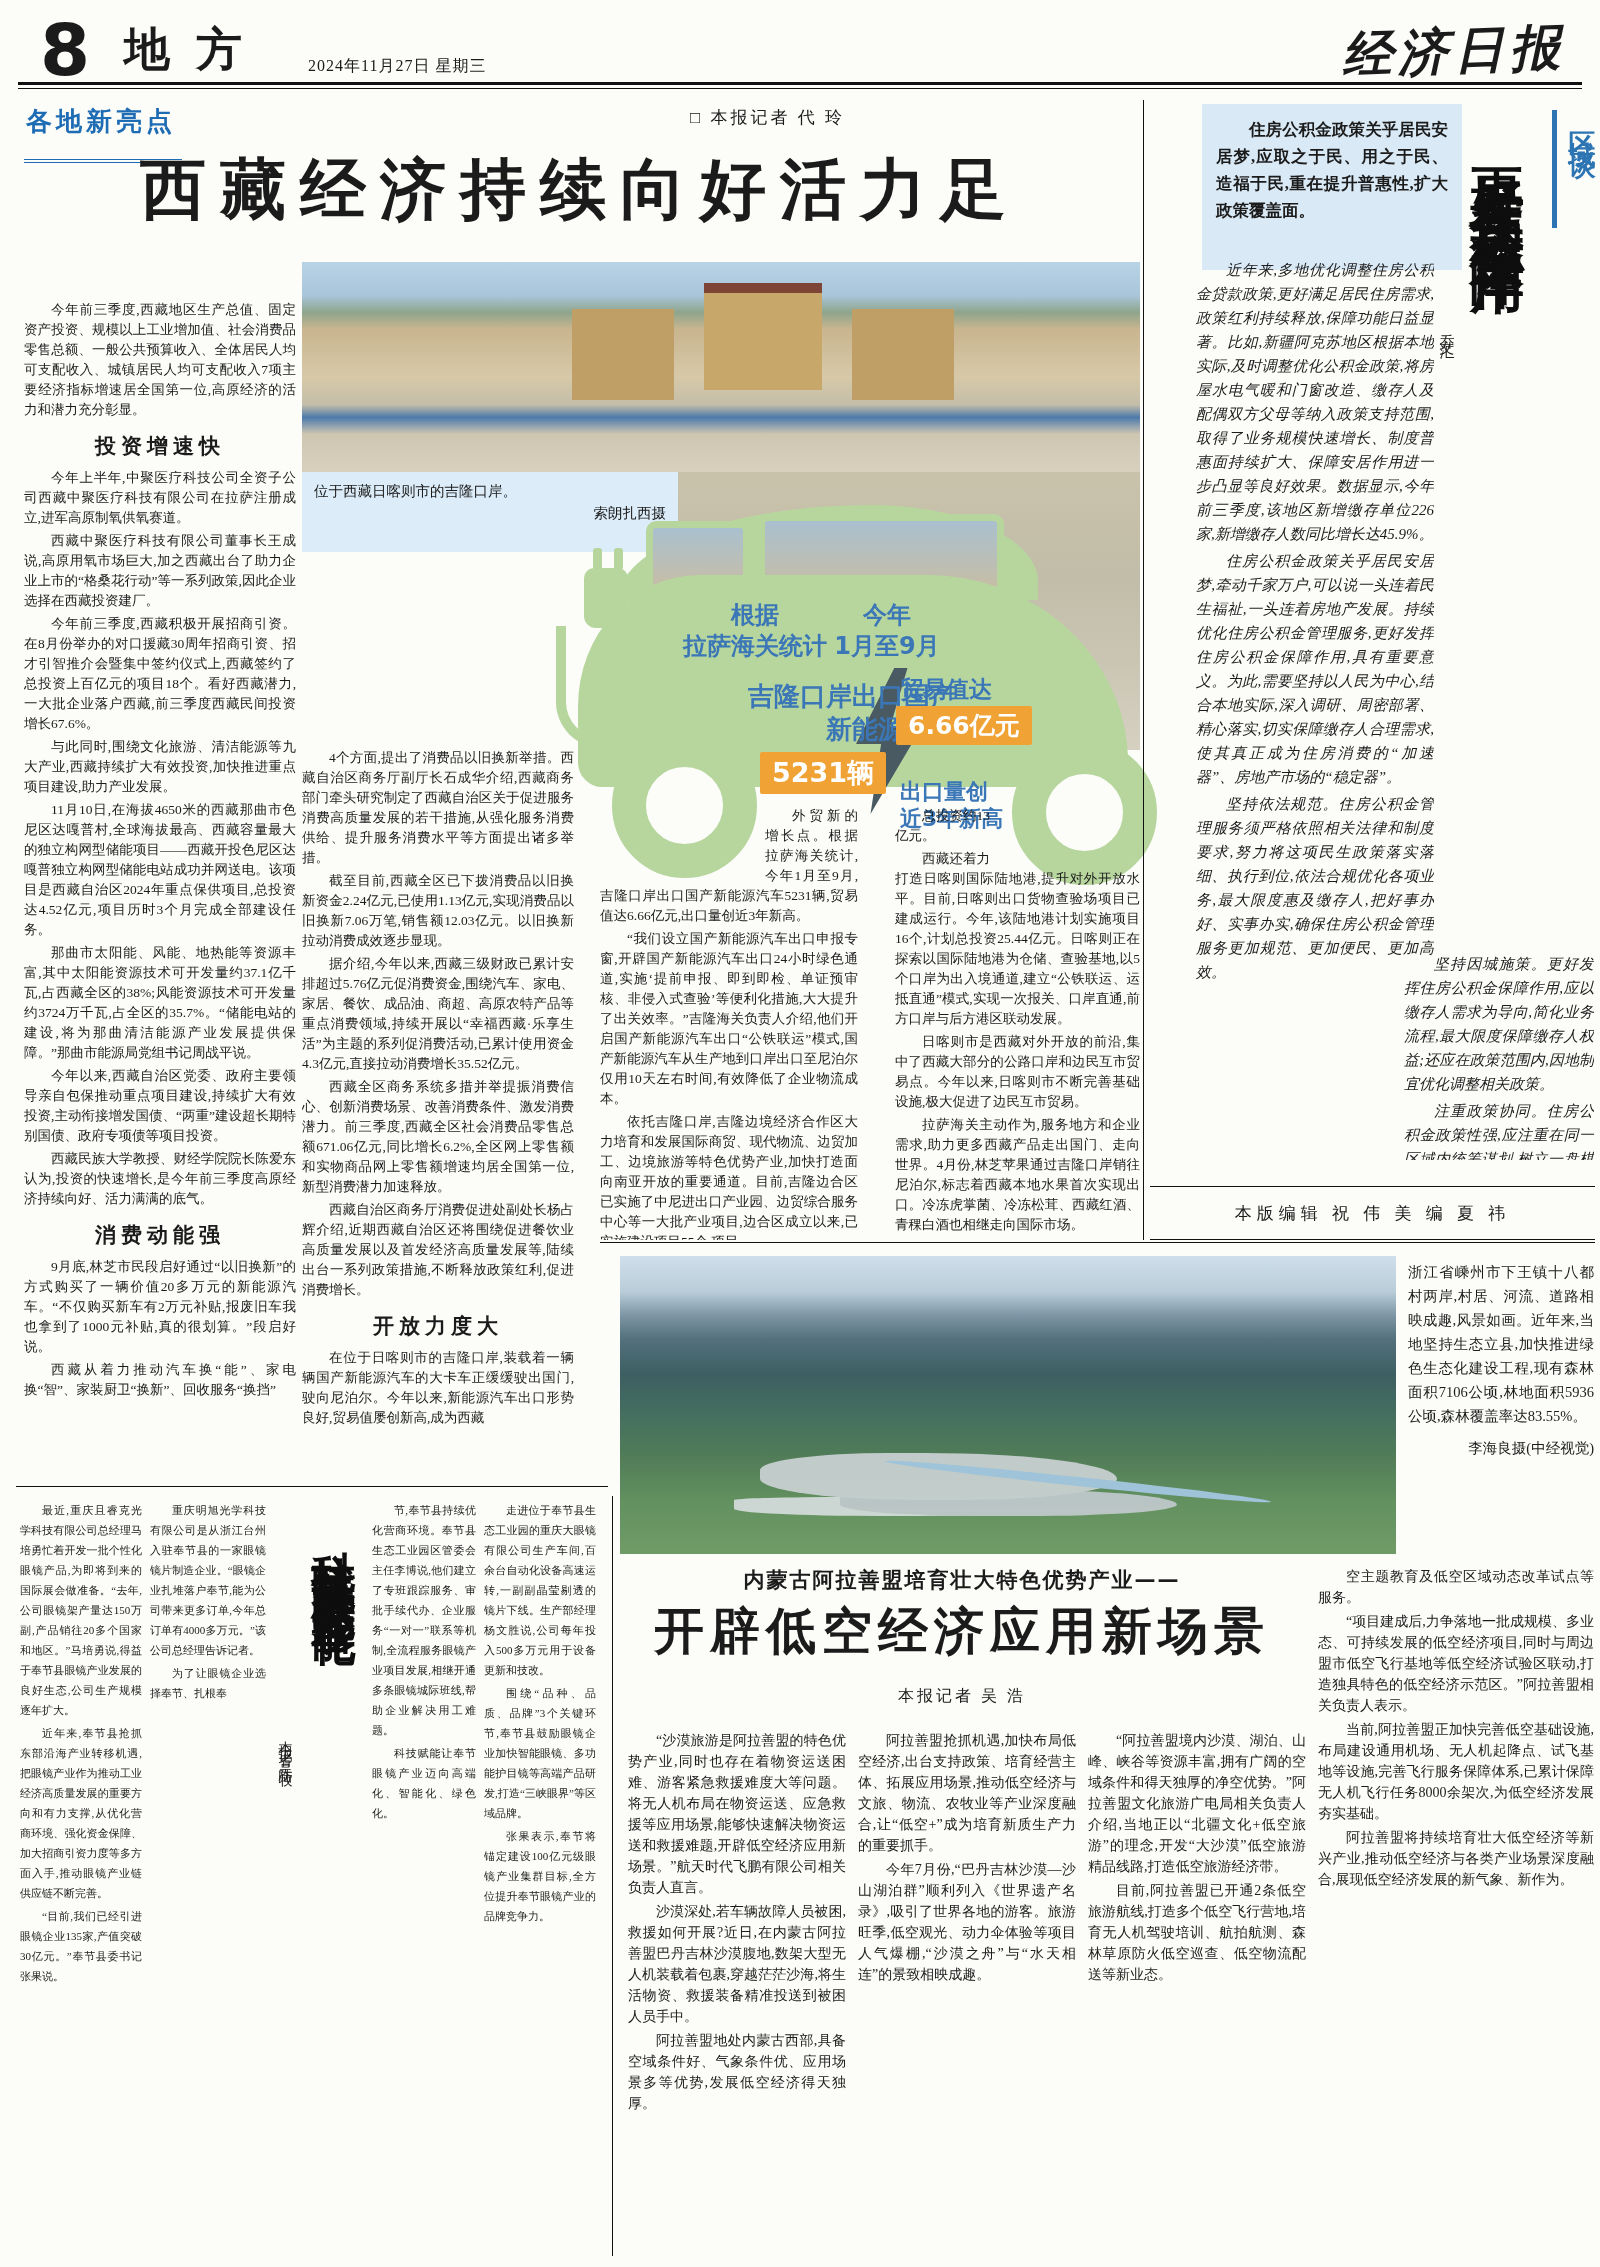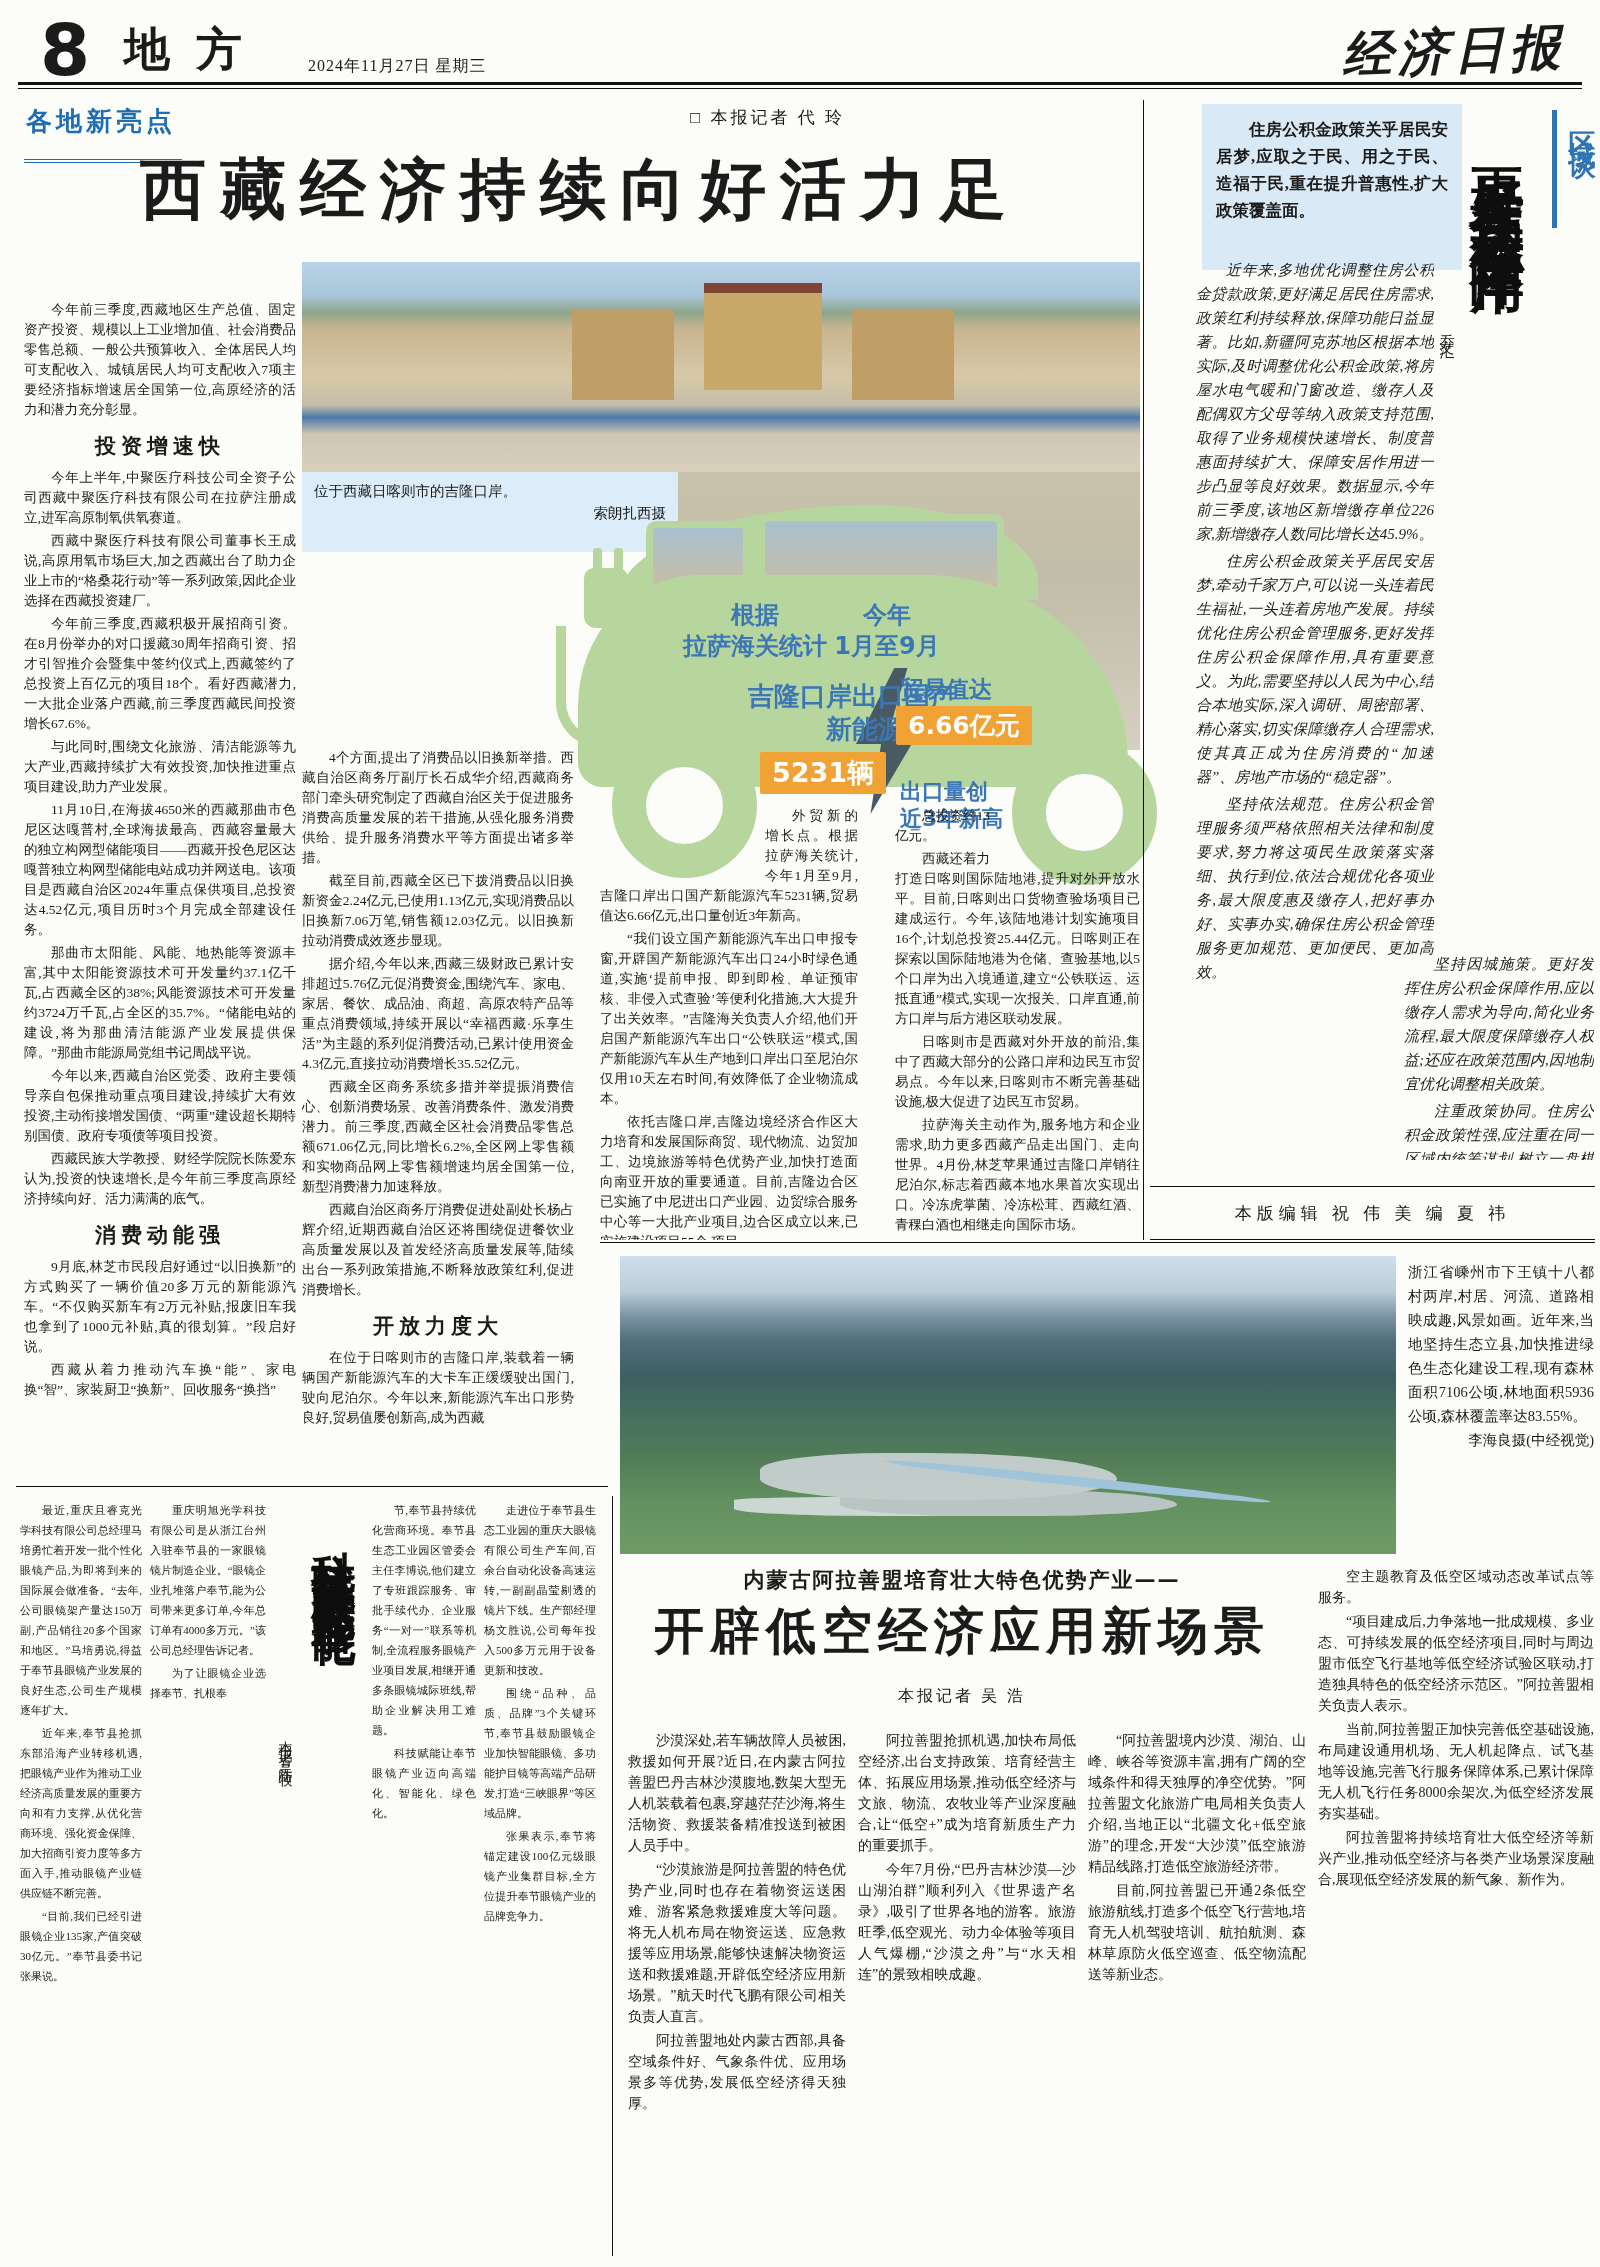--- a/index.html
+++ b/index.html
@@ -93,21 +93,21 @@
   .sb-footer{left:1150px;top:1186px;width:445px;height:52px;border-top:1px solid #111;border-bottom:1px solid #111;
              display:flex;align-items:center;justify-content:center;font-size:17px;letter-spacing:5px;}
 
   
   .photo2{left:620px;top:1256px;width:776px;height:298px;
     background:linear-gradient(180deg,#cfdfeb 0%,#b9cdd9 12%,#7d95a4 20%,#53707c 28%,#3d5f62 40%,#45705f 54%,#527d58 68%,#62905f 82%,#6f9c66 100%);}
   .village{position:absolute;left:18%;top:66%;width:46%;height:16%;background:#d4d9de;border-radius:40% 60% 50% 50%;
            box-shadow:70px 26px 0 -10px #c9cfd6,-40px 30px 0 -14px #dfe3e7;opacity:.85;}
   .river{position:absolute;left:34%;top:74%;width:50%;height:9px;background:#9fc3d8;border-radius:50%;transform:rotate(6deg);}
   .p2-cap{left:1408px;top:1260px;width:186px;height:254px;font-size:14.5px;line-height:24px;text-align:justify;overflow:hidden;}
-  .p2-credit{text-align:right;margin-top:0;}
+  .p2-credit{text-align:right;margin-top:8px;}
 
   
   .gl-wrap{left:20px;top:1500px;width:586px;height:760px;display:flex;gap:8px;}
   .gl-col{font-size:11px;line-height:20px;text-align:justify;overflow:hidden;}
   .gl-col p{margin:0 0 3px;text-indent:2em;}
   .gl-a{width:122px;} .gl-b{width:116px;} .gl-c{width:104px;} .gl-d{width:112px;}
   .gl-byline{width:20px;writing-mode:vertical-rl;font-size:14px;letter-spacing:4px;padding-top:230px;}
   .gl-headline{width:62px;writing-mode:vertical-rl;font-family:"DejaVu Sans",sans-serif;font-weight:bold;
                font-size:44px;letter-spacing:6px;padding-top:16px;color:#0e0e0e;}
 
@@ -296,22 +296,22 @@
           <p>张果表示,奉节将锚定建设100亿元级眼镜产业集群目标,全方位提升奉节眼镜产业的品牌竞争力。</p>
         </div>
       </div>
   </div>
 
   <div class="abs la-kicker">内蒙古阿拉善盟培育壮大特色优势产业——</div>
   <div class="abs la-headline">开辟低空经济应用新场景</div>
   <div class="abs la-byline">本报记者 吴 浩</div>
   <div class="col la-col" id="la-c1">
       <div>
+        <p>“沙漠旅游是阿拉善盟的特色优势产业,同时也存在着物资运送困难、游客紧急救援难度大等问题。将无人机布局在物资运送、应急救援等应用场景,能够快速解决物资运送和救援难题,开辟低空经济应用新场景。”航天时代飞鹏有限公司相关负责人直言。</p>
         <p>沙漠深处,若车辆故障人员被困,救援如何开展?近日,在内蒙古阿拉善盟巴丹吉林沙漠腹地,数架大型无人机装载着包裹,穿越茫茫沙海,将生活物资、救援装备精准投送到被困人员手中。</p>
-        <p>“沙漠旅游是阿拉善盟的特色优势产业,同时也存在着物资运送困难、游客紧急救援难度大等问题。将无人机布局在物资运送、应急救援等应用场景,能够快速解决物资运送和救援难题,开辟低空经济应用新场景。”航天时代飞鹏有限公司相关负责人直言。</p>
         <p>阿拉善盟地处内蒙古西部,具备空域条件好、气象条件优、应用场景多等优势,发展低空经济得天独厚。</p>
       </div>
     </div>
   <div class="col la-col" id="la-c2">
       <div>
         <p>阿拉善盟抢抓机遇,加快布局低空经济,出台支持政策、培育经营主体、拓展应用场景,推动低空经济与文旅、物流、农牧业等产业深度融合,让“低空+”成为培育新质生产力的重要抓手。</p>
         <p>今年7月份,“巴丹吉林沙漠—沙山湖泊群”顺利列入《世界遗产名录》,吸引了世界各地的游客。旅游旺季,低空观光、动力伞体验等项目人气爆棚,“沙漠之舟”与“水天相连”的景致相映成趣。</p>
       </div>
     </div>
   <div class="col la-col" id="la-c3">

